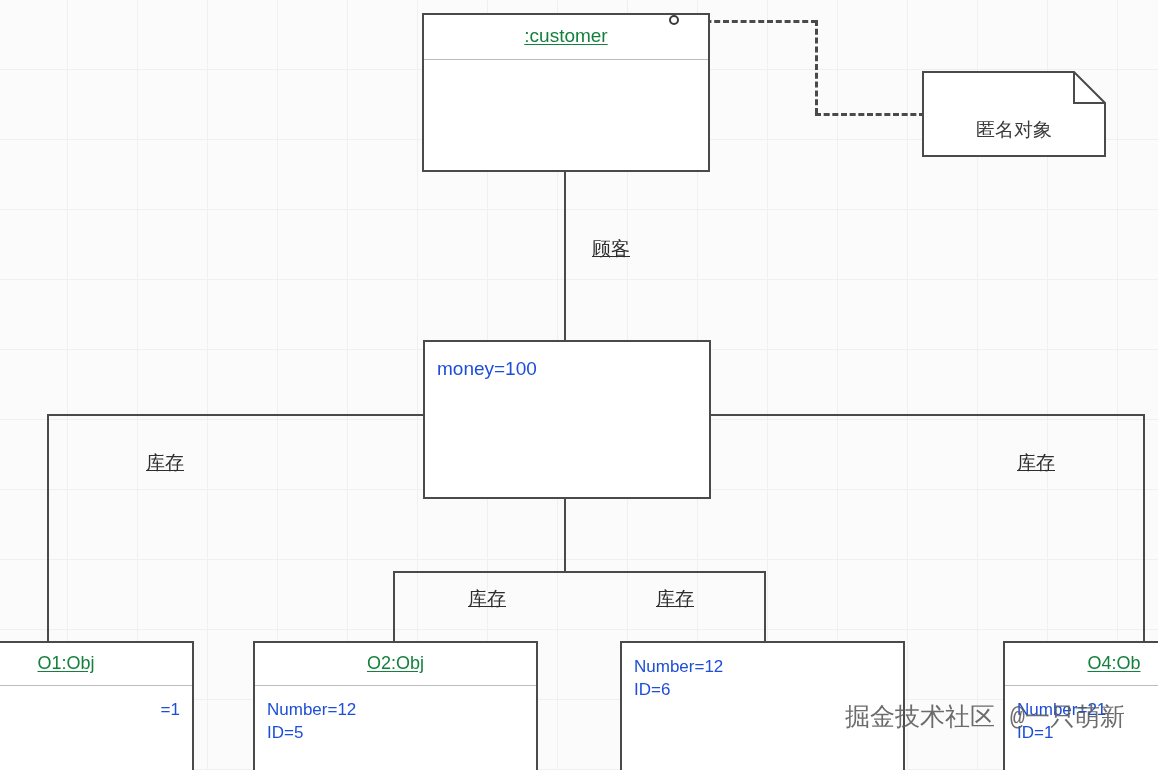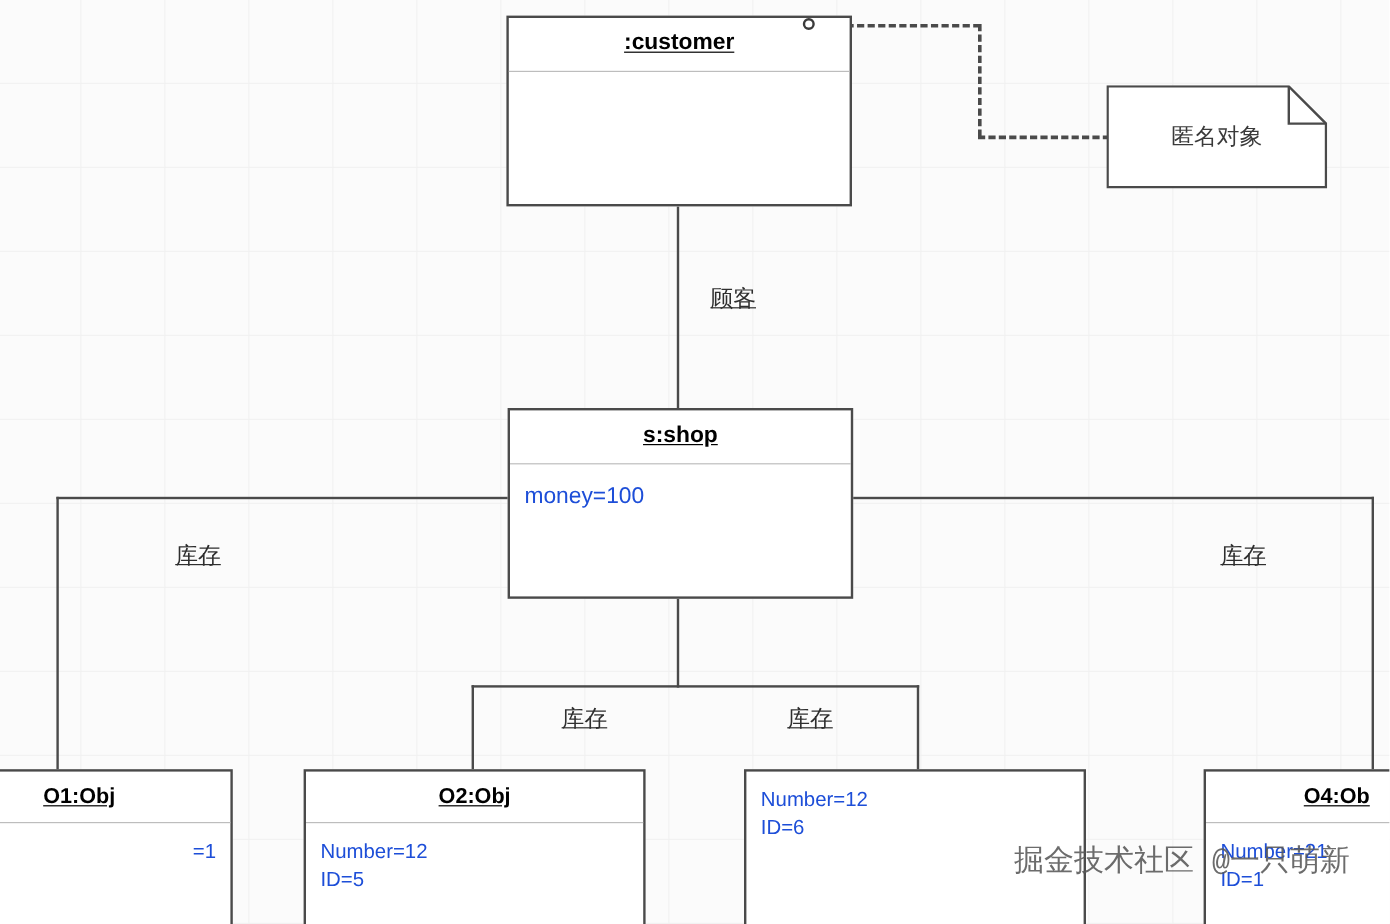--- a/index.html
+++ b/index.html
@@ -27,22 +27,22 @@
     position: absolute;
     box-sizing: border-box;
     background: #ffffff;
     border: 2px solid #4a4a4a;
     z-index: 5;
   }
   .obj-title {
     box-sizing: border-box;
     width: 100%;
     text-align: center;
-    font-weight: bold;
-    color: #000000;
+    font-weight: normal;
+    color: #15803d;
     border-bottom: 1px solid #bdbdbd;
     white-space: nowrap;
     overflow: hidden;
   }
   .obj-title span {
     text-decoration: underline;
     text-underline-offset: 2px;
   }
   .obj-attrs {
     box-sizing: border-box;
@@ -78,21 +78,21 @@
     left: 922px;
     top: 71px;
     width: 184px;
     height: 86px;
     z-index: 5;
   }
   #note svg { display: block; }
   #note .note-text {
     position: absolute;
     left: 0;
-    top: 0;
+    top: 16px;
     width: 184px;
     height: 86px;
     display: flex;
     align-items: center;
     justify-content: center;
     font-size: 19px;
     color: #3a3a3a;
   }
 
   
@@ -177,23 +177,20 @@
   <div id="anchor-circle"></div>
 
   <div class="obj-box" id="box-customer">
     <div class="obj-title">
       <span>:customer</span>
     </div>
     <div class="obj-attrs"></div>
   </div>
 
   <div class="obj-box" id="box-shop">
-    <div class="obj-title">
-      <span>s:shop</span>
-    </div>
     <div class="obj-attrs">
       <div>money=100</div>
     </div>
   </div>
 
   <div class="obj-box obj-small" id="box-o1">
     <div class="obj-title">
       <span>O1:Obj</span>
     </div>
     <div class="obj-attrs">

